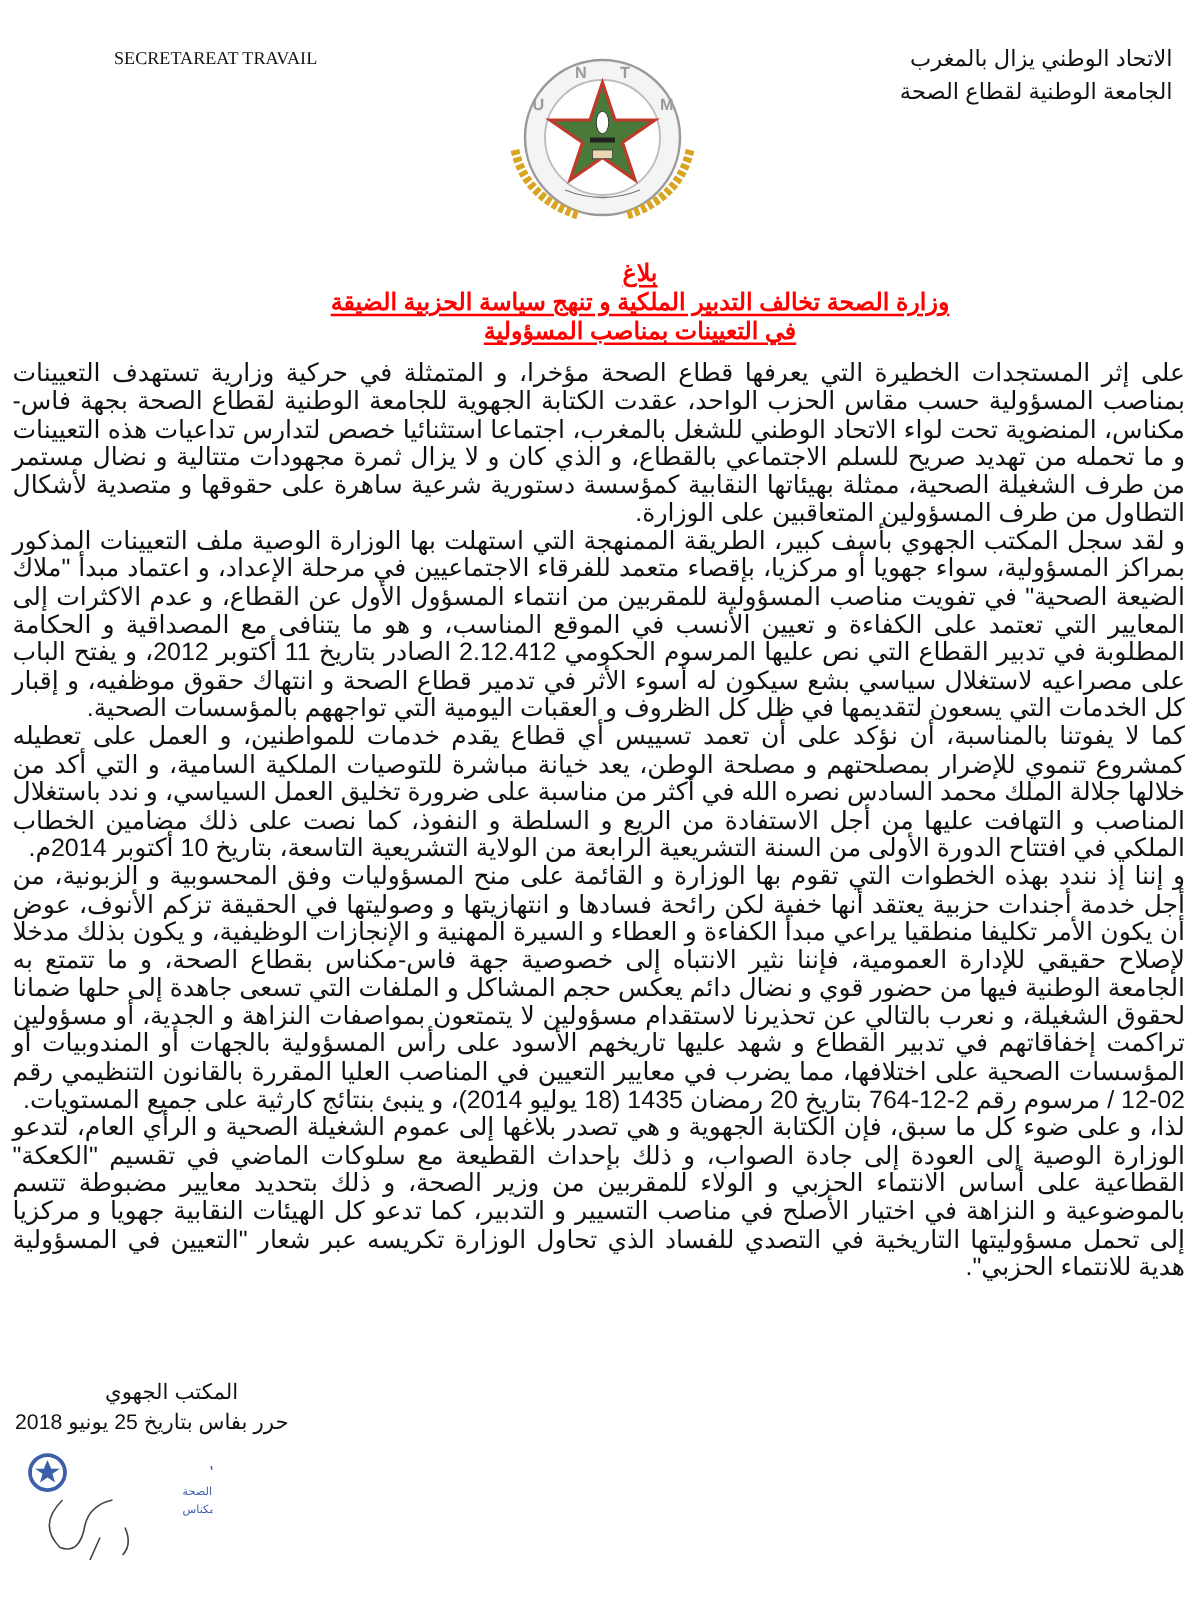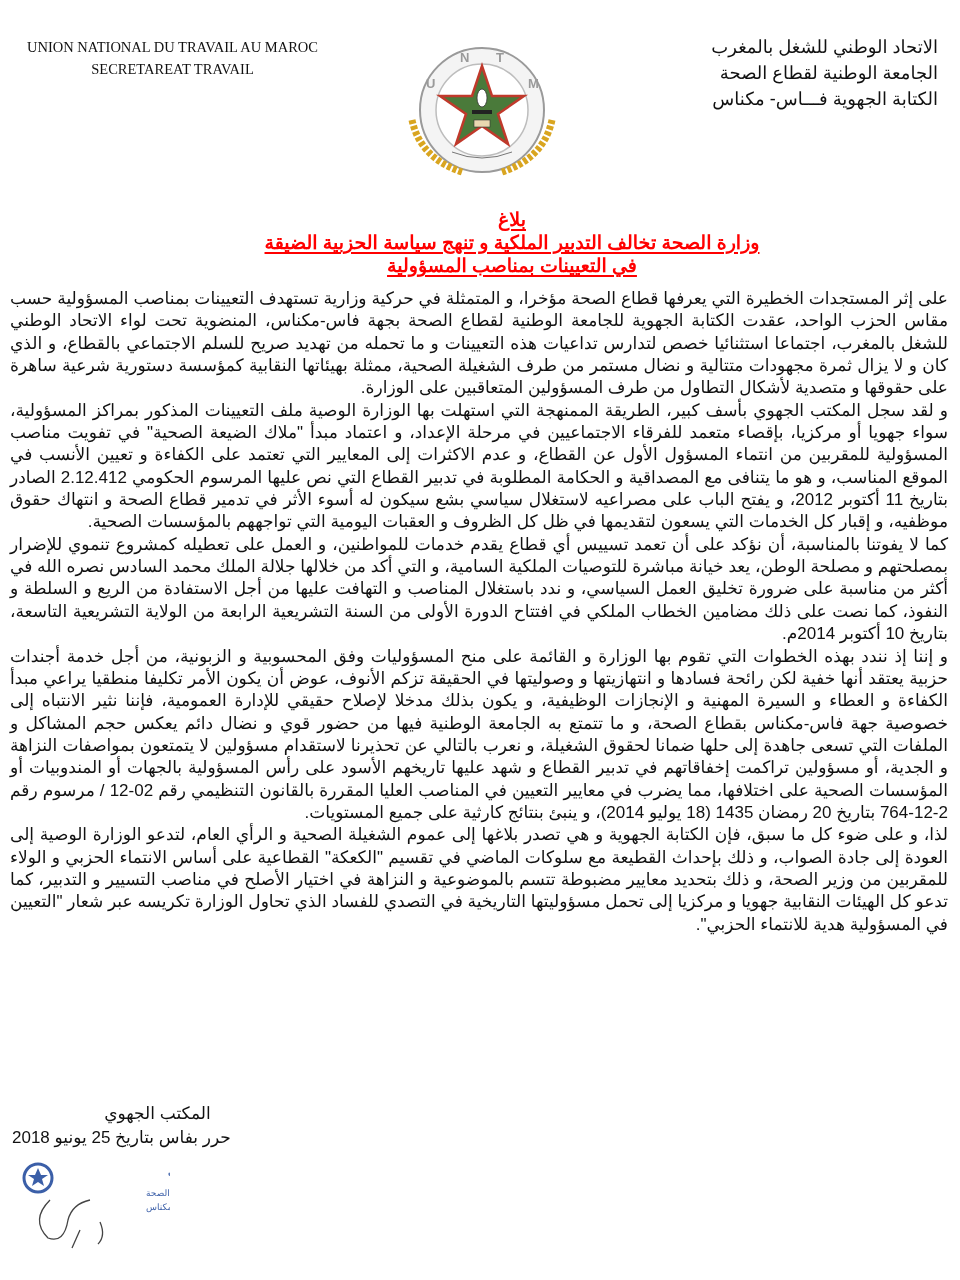--- a/index.html
+++ b/index.html
@@ -7,33 +7,32 @@
 
   .header-fr { position: absolute; left: 0; top: 36px; width: 345px; text-align: center; font-family: "Liberation Serif", serif; font-size: 14.5px; line-height: 22px; color: #111; }
   .header-ar { position: absolute; right: 22px; top: 34px; width: 330px; text-align: right; direction: rtl; font-family: "Liberation Sans", sans-serif; font-size: 18px; line-height: 26px; color: #111; }
 
   .logo { position: absolute; left: 382px; top: 40px; width: 200px; height: 150px; }
 
   .title-block { position: absolute; left: 0; top: 208px; width: 960px; text-align: center; direction: rtl; color: #ff0000; font-weight: bold; margin-left: 32px; }
   .title-block div { font-size: 19px; line-height: 23px; }
   .title-block span { text-decoration: underline; text-decoration-thickness: 2px; text-underline-offset: 3px; }
 
-  .body-text { position: absolute; left: 10px; top: 288px; width: 938px; direction: rtl; text-align: justify; text-align-last: right; font-family: "Liberation Sans", sans-serif; font-size: 17px; line-height: 22.35px; color: #111; }
+  .body-text { position: absolute; left: 10px; top: 288px; width: 938px; direction: rtl; text-align: justify; text-align-last: right; font-family: "Liberation Sans", sans-serif; font-size: 20px; line-height: 22.35px; color: #111; }
   .body-text p { margin: 0; }
 
-  .signoff { position: absolute; left: 12px; top: 1102px; direction: rtl; text-align: center; font-size: 17px; line-height: 24px; color: #111; }
+  .signoff { position: absolute; left: 12px; top: 1102px; direction: rtl; text-align: left; font-size: 17px; line-height: 24px; color: #111; }
   .signoff .office { padding-left: 72px; }
 
   .stamp { position: absolute; left: 20px; top: 1160px; width: 150px; height: 90px; }
 </style>
 </head>
 <body>
 
 <div class="header-fr">
-  <div>UNION  NATIONAL DU TRAVAIL  AU MAROC</div>
   <div>SECRETAREAT TRAVAIL</div>
 </div>
 
 <div class="logo">
   <svg width="200" height="150" viewBox="0 0 200 150">
 
     <circle cx="100" cy="70" r="62" fill="#f4f4f4" stroke="#9a9a9a" stroke-width="2"></circle>
     <circle cx="100" cy="70" r="46" fill="#ffffff" stroke="#bdbdbd" stroke-width="1.5"></circle>
 
     <text x="44" y="48" font-family="Liberation Sans, sans-serif" font-size="13" fill="#9a9a9a" font-weight="bold">U</text>
@@ -47,23 +46,22 @@
     <rect x="90" y="70" width="20" height="4" fill="#222"></rect>
     <rect x="92" y="80" width="16" height="7" fill="#e8d7b0" stroke="#333" stroke-width="0.6"></rect>
 
     <path d="M30,80 Q38,118 80,132" fill="none" stroke="#d9a520" stroke-width="7" stroke-dasharray="4,2"></path>
     <path d="M170,80 Q162,118 120,132" fill="none" stroke="#d9a520" stroke-width="7" stroke-dasharray="4,2"></path>
     <path d="M70,112 Q100,124 130,112" fill="none" stroke="#777" stroke-width="1"></path>
   </svg>
 </div>
 
 <div class="header-ar">
-  <div>الاتحاد الوطني للشغل بالمغرب</div>
+  <div>الاتحاد الوطني يزال بالمغرب</div>
   <div>الجامعة الوطنية لقطاع الصحة</div>
-  <div>الكتابة الجهوية فـــاس- مكناس</div>
 </div>
 
 <div class="title-block">
   <div><span>بلاغ</span></div>
   <div><span>وزارة الصحة تخالف التدبير الملكية و تنهج سياسة الحزبية الضيقة</span></div>
   <div><span>في التعيينات بمناصب المسؤولية</span></div>
 </div>
 
 <div class="body-text">
   <p>على إثر المستجدات الخطيرة التي يعرفها قطاع الصحة مؤخرا، و المتمثلة في حركية وزارية تستهدف التعيينات بمناصب المسؤولية حسب مقاس الحزب الواحد، عقدت الكتابة الجهوية للجامعة الوطنية لقطاع الصحة بجهة فاس-مكناس، المنضوية تحت لواء الاتحاد الوطني للشغل بالمغرب، اجتماعا استثنائيا خصص لتدارس تداعيات هذه التعيينات و ما تحمله من تهديد صريح للسلم الاجتماعي بالقطاع، و الذي كان و لا يزال ثمرة مجهودات متتالية و نضال مستمر من طرف الشغيلة الصحية، ممثلة بهيئاتها النقابية كمؤسسة  دستورية شرعية ساهرة على حقوقها و متصدية لأشكال التطاول من طرف المسؤولين المتعاقبين على الوزارة.</p>

